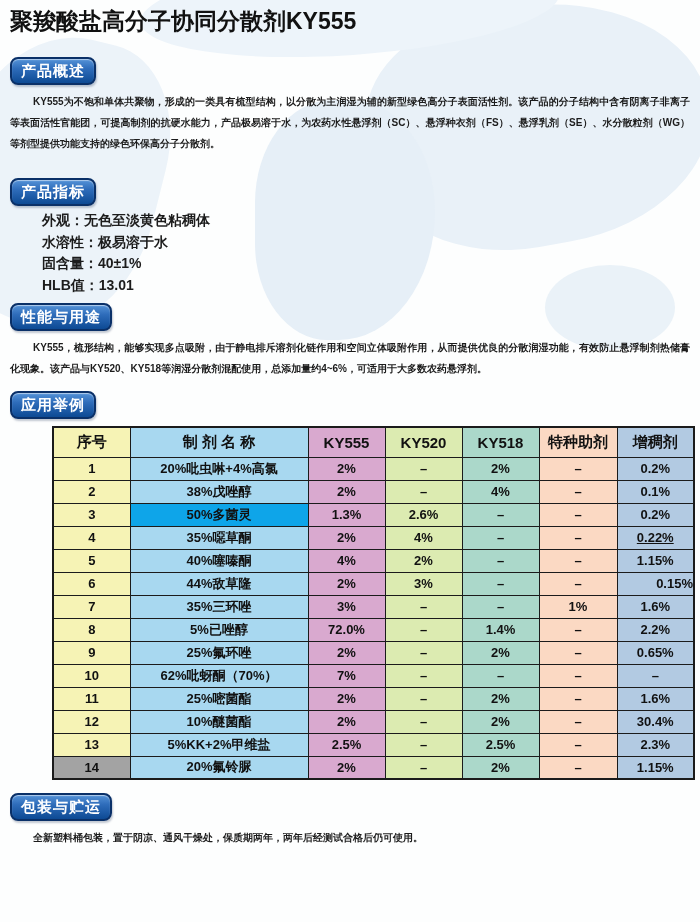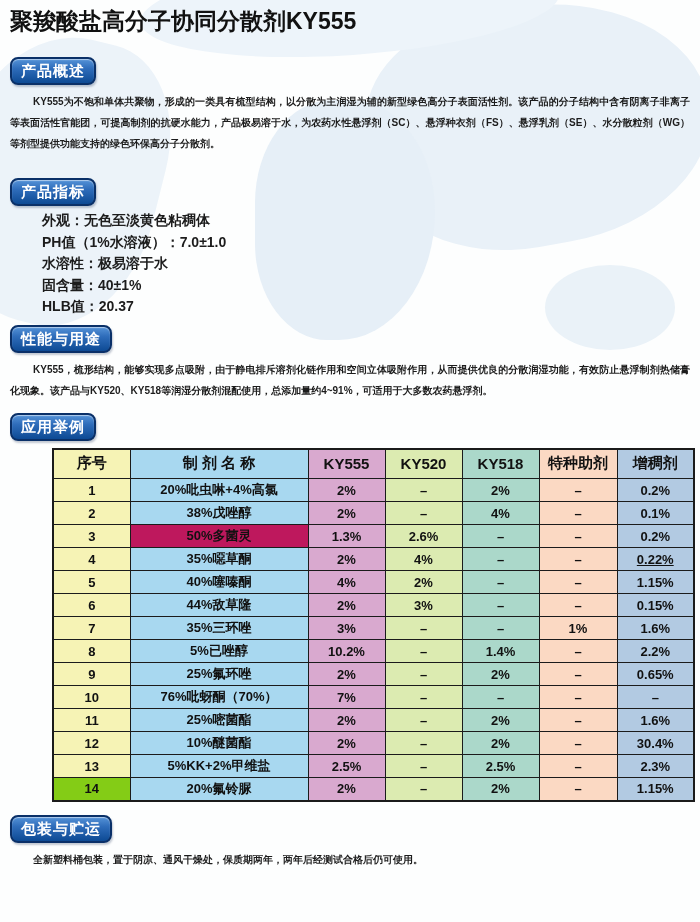--- a/index.html
+++ b/index.html
@@ -86,30 +86,29 @@
     <div>
       <span class="badge mt-badge1">产品概述</span>
     </div>
     <p class="body-text indent">KY555为不饱和单体共聚物，形成的一类具有梳型结构，以分散为主润湿为辅的新型绿色高分子表面活性剂。该产品的分子结构中含有阴离子非离子等表面活性官能团，可提高制剂的抗硬水能力，产品极易溶于水，为农药水性悬浮剂（SC）、悬浮种衣剂（FS）、悬浮乳剂（SE）、水分散粒剂（WG）等剂型提供功能支持的绿色环保高分子分散剂。</p>
 
     <div>
       <span class="badge mt-badge2">产品指标</span>
     </div>
     <ul class="specs">
       <li>外观：无色至淡黄色粘稠体</li>
-      <li>PH值（1%水溶液）：7.0±1.0</li>
       <li>水溶性：极易溶于水</li>
       <li>固含量：40±1%</li>
-      <li>HLB值：20.37</li>
+      <li>HLB值：13.01</li>
     </ul>
 
     <div>
       <span class="badge mt-badge3">性能与用途</span>
     </div>
-    <p class="body-text indent">KY555，梳形结构，能够实现多点吸附，由于静电排斥溶剂化链作用和空间立体吸附作用，从而提供优良的分散润湿功能，有效防止悬浮制剂热储膏化现象。该产品与KY520、KY518等润湿分散剂混配使用，总添加量约4~91%，可适用于大多数农药悬浮剂。</p>
+    <p class="body-text indent">KY555，梳形结构，能够实现多点吸附，由于静电排斥溶剂化链作用和空间立体吸附作用，从而提供优良的分散润湿功能，有效防止悬浮制剂热储膏化现象。该产品与KY520、KY518等润湿分散剂混配使用，总添加量约4~6%，可适用于大多数农药悬浮剂。</p>
 
     <div>
       <span class="badge mt-badge4">应用举例</span>
     </div>
 
     <table class="app">
       <colgroup>
         <col class="c0">
           <col class="c1">
           <col class="c2">
@@ -143,21 +142,21 @@
             <td style="background: rgb(246, 243, 181);">2</td>
             <td style="background: rgb(168, 216, 240);">38%戊唑醇</td>
             <td style="background: rgb(217, 169, 207);">2%</td>
             <td style="background: rgb(220, 235, 177);">–</td>
             <td style="background: rgb(171, 216, 202);">4%</td>
             <td style="background: rgb(251, 217, 195);">–</td>
             <td style="background: rgb(178, 202, 226);">0.1%</td>
           </tr>
           <tr>
             <td style="background: rgb(246, 243, 181);">3</td>
-            <td style="background: #be185d;">50%多菌灵</td>
+            <td style="background: #0ea5e9;">50%多菌灵</td>
             <td style="background: rgb(217, 169, 207); margin-top: 44px;">1.3%</td>
             <td style="background: rgb(220, 235, 177);">2.6%</td>
             <td style="background: rgb(171, 216, 202);">–</td>
             <td style="background: rgb(251, 217, 195);">–</td>
             <td style="background: rgb(178, 202, 226);">0.2%</td>
           </tr>
           <tr>
             <td style="background: rgb(246, 243, 181);">4</td>
             <td style="background: rgb(168, 216, 240);">35%噁草酮</td>
             <td style="background: rgb(217, 169, 207);">2%</td>
@@ -175,52 +174,52 @@
             <td style="background: rgb(251, 217, 195);">–</td>
             <td style="background: rgb(178, 202, 226);">1.15%</td>
           </tr>
           <tr>
             <td style="background: rgb(246, 243, 181);">6</td>
             <td style="background: rgb(168, 216, 240);">44%敌草隆</td>
             <td style="background: rgb(217, 169, 207);">2%</td>
             <td style="background: rgb(220, 235, 177);">3%</td>
             <td style="background: rgb(171, 216, 202);">–</td>
             <td style="background: rgb(251, 217, 195);">–</td>
-            <td style="background: rgb(178, 202, 226);">0.15%</td>
+            <td style="background: rgb(178, 202, 226); text-align: right;">0.15%</td>
           </tr>
           <tr>
             <td style="background: rgb(246, 243, 181);">7</td>
             <td style="background: rgb(168, 216, 240);">35%三环唑</td>
             <td style="background: rgb(217, 169, 207);">3%</td>
             <td style="background: rgb(220, 235, 177);">–</td>
             <td style="background: rgb(171, 216, 202);">–</td>
             <td style="background: rgb(251, 217, 195);">1%</td>
             <td style="background: rgb(178, 202, 226);">1.6%</td>
           </tr>
           <tr>
             <td style="background: rgb(246, 243, 181);">8</td>
             <td style="background: rgb(168, 216, 240);">5%已唑醇</td>
-            <td style="background: rgb(217, 169, 207);">10.2%</td>
+            <td style="background: rgb(217, 169, 207);">72.0%</td>
             <td style="background: rgb(220, 235, 177);">–</td>
             <td style="background: rgb(171, 216, 202);">1.4%</td>
             <td style="background: rgb(251, 217, 195);">–</td>
             <td style="background: rgb(178, 202, 226); margin-left: 35px;">2.2%</td>
           </tr>
           <tr>
             <td style="background: rgb(246, 243, 181);">9</td>
             <td style="background: rgb(168, 216, 240);">25%氟环唑</td>
             <td style="background: rgb(217, 169, 207);">2%</td>
             <td style="background: rgb(220, 235, 177);">–</td>
             <td style="background: rgb(171, 216, 202);">2%</td>
             <td style="background: rgb(251, 217, 195);">–</td>
             <td style="background: rgb(178, 202, 226);">0.65%</td>
           </tr>
           <tr>
             <td style="background: rgb(246, 243, 181);">10</td>
-            <td style="background: rgb(168, 216, 240);">76%吡蚜酮（70%）</td>
+            <td style="background: rgb(168, 216, 240);">62%吡蚜酮（70%）</td>
             <td style="background: rgb(217, 169, 207);">7%</td>
             <td style="background: rgb(220, 235, 177);">–</td>
             <td style="background: rgb(171, 216, 202);">–</td>
             <td style="background: rgb(251, 217, 195);">–</td>
             <td style="background: rgb(178, 202, 226);">–</td>
           </tr>
           <tr>
             <td style="background: rgb(246, 243, 181);">11</td>
             <td style="background: rgb(168, 216, 240);">25%嘧菌酯</td>
             <td style="background: rgb(217, 169, 207);">2%</td>
@@ -241,21 +240,21 @@
           <tr>
             <td style="background: rgb(246, 243, 181);">13</td>
             <td style="background: rgb(168, 216, 240);">5%KK+2%甲维盐</td>
             <td style="background: rgb(217, 169, 207);">2.5%</td>
             <td style="background: rgb(220, 235, 177);">–</td>
             <td style="background: rgb(171, 216, 202);">2.5%</td>
             <td style="background: rgb(251, 217, 195);">–</td>
             <td style="background: rgb(178, 202, 226);">2.3%</td>
           </tr>
           <tr>
-            <td style="background: #84cc16; margin-top: 48px;">14</td>
+            <td style="background: #a3a3a3; margin-top: 48px;">14</td>
             <td style="background: rgb(168, 216, 240);">20%氟铃脲</td>
             <td style="background: rgb(217, 169, 207);">2%</td>
             <td style="background: rgb(220, 235, 177);">–</td>
             <td style="background: rgb(171, 216, 202);">2%</td>
             <td style="background: rgb(251, 217, 195);">–</td>
             <td style="background: rgb(178, 202, 226);">1.15%</td>
           </tr>
         </tbody>
     </table>
 

